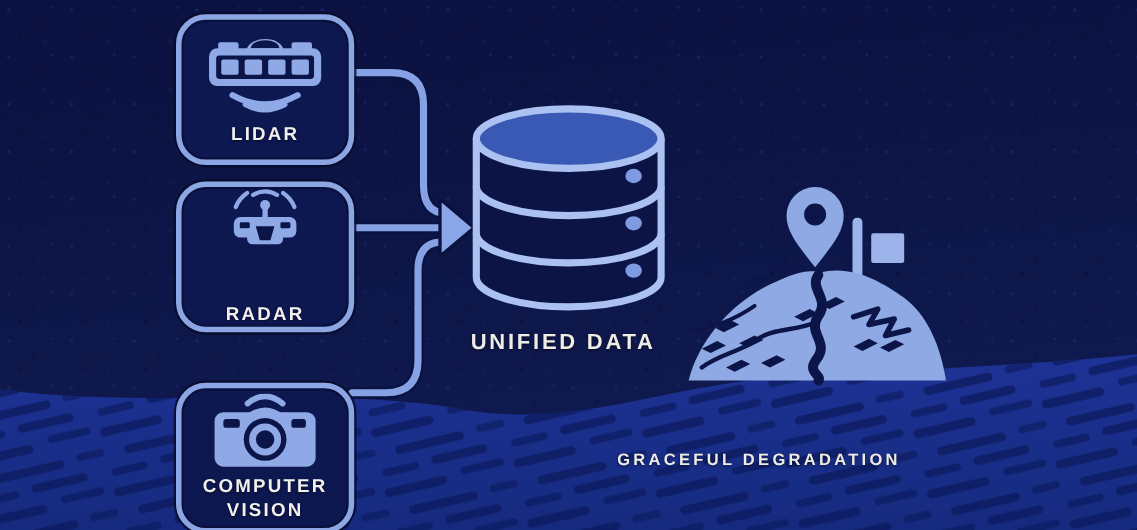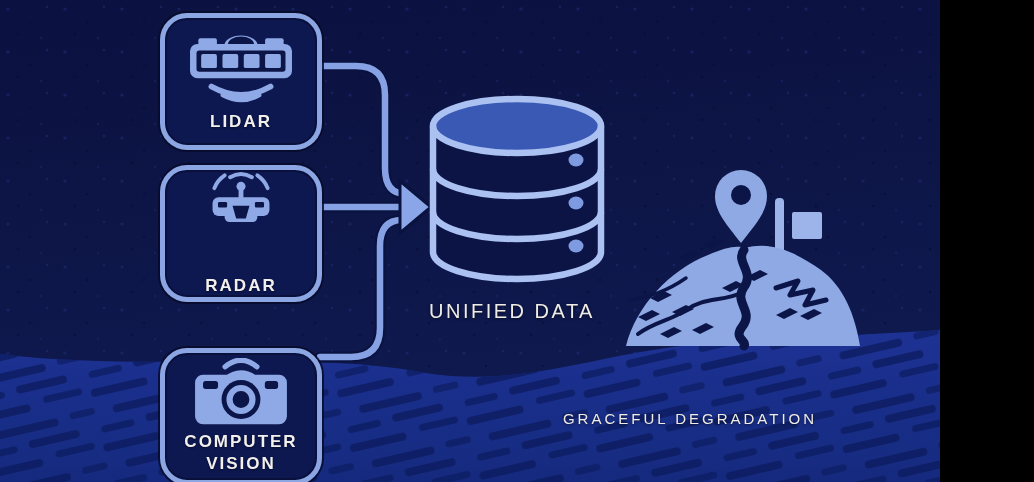--- a/index.html
+++ b/index.html
@@ -1,38 +1,38 @@
 <!DOCTYPE html>
 <html><head>
 <meta charset="utf-8">
 <style>
   html,body{margin:0;padding:0;background:#000;}
   .canvas{
-    position:relative;width:940px;height:482px;overflow:hidden;
+    position:relative;width:1034px;height:482px;overflow:hidden;
     background:linear-gradient(175deg,#0b1140 0%,#0d1647 45%,#101c55 100%);
     font-family:"Liberation Sans",sans-serif;
   }
   .layer{position:absolute;inset:0;width:1034px;height:482px;}
   .sensor-box{
     position:absolute;left:160px;width:162px;height:137px;box-sizing:border-box;
     border:5px solid #8ba6e2;border-radius:27px;background:#0d1750;
     box-shadow:0 0 0 2px rgba(7,11,42,.85), inset 0 0 0 2px rgba(7,11,42,.55);
     display:flex;flex-direction:column;align-items:center;justify-content:center;gap:5px;
     z-index:3;
   }
   .box-lidar{top:13px;}
   .box-radar{top:165px;gap:48px;}
   .box-cv{top:316px;margin-top:32px;}
   .sensor-label{
     color:#f1f0ec;font-weight:bold;font-size:17px;letter-spacing:2px;
     text-align:center;line-height:1.3;max-width:140px;
     text-shadow:0 1px 2px rgba(0,0,0,.5);
   }
   .float-label{
-    position:absolute;color:#eeece5;font-weight:normal;
+    position:absolute;color:#eeece5;font-weight:bold;
     text-shadow:0 1px 3px rgba(0,0,0,.55);z-index:4;white-space:nowrap;
   }
   .label-unified{left:512px;top:300px;transform:translateX(-50%);font-size:20px;letter-spacing:2.5px;}
   .label-graceful{left:690px;top:410px;transform:translateX(-50%);font-size:15px;letter-spacing:3px;}
   svg{display:block;}
 </style>
 </head>
 <body>
 
 <div class="canvas">

